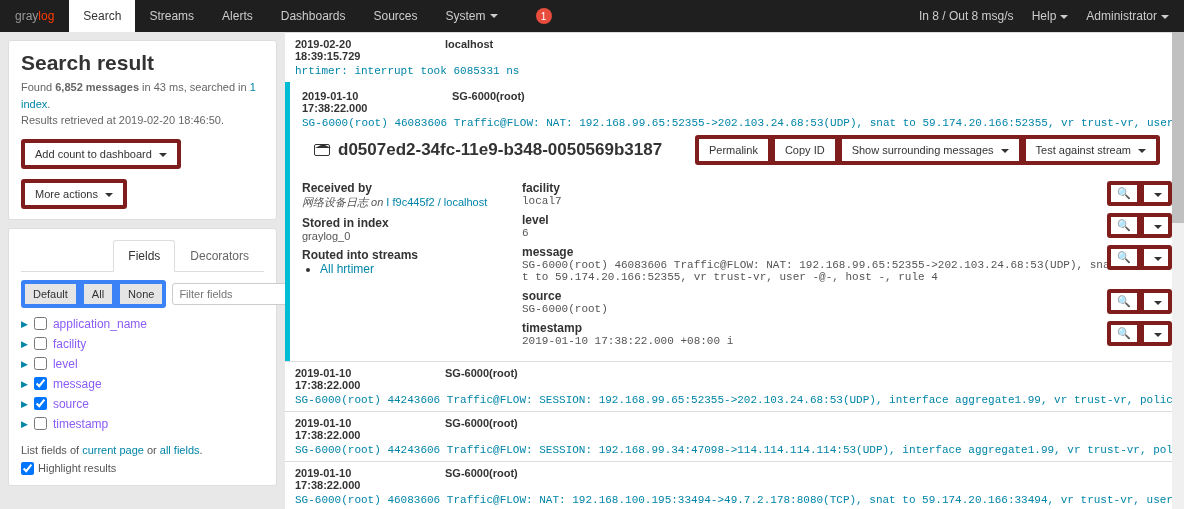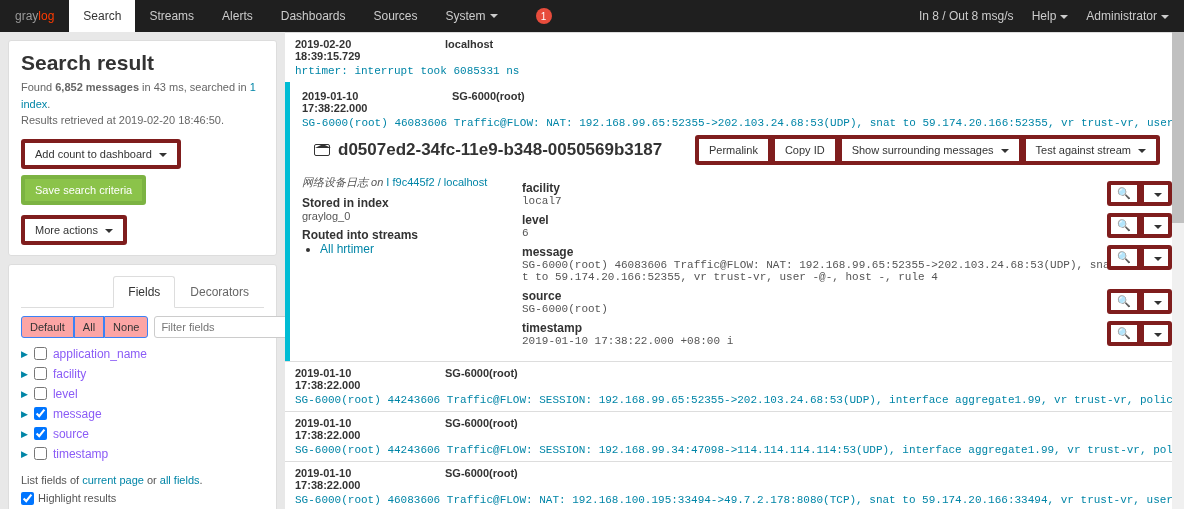--- a/index.html
+++ b/index.html
@@ -22,21 +22,21 @@
 .panel h3 { font-size: 21px; font-weight: 700; margin-bottom: 4px; }
 .panel .sub { color: #666; font-size: 11px; line-height: 1.5; }
 .btn { display: inline-block; padding: 5px 10px; border: 4px solid #7f1d1d; border-radius: 3px; background: #fff; font-size: 11px; cursor: pointer; color: #333; }
 .btn.green { background: #8bc34a; border-color: #7cb342; color: #fff; }
 .btn.xs { padding: 2px 6px; font-size: 11px; }
 .btn-row { display: flex; gap: 6px; margin-top: 10px; flex-wrap: wrap; }
 .tabs { display: flex; border-bottom: 1px solid #ddd; margin-bottom: 8px; justify-content: flex-end; }
 .tabs .tab { padding: 8px 14px; cursor: pointer; border: 1px solid transparent; border-bottom: none; position: relative; top: 1px; color: #666; }
 .tabs .tab.active { background: #fff; border-color: #ddd; border-bottom: 1px solid #fff; border-radius: 3px 3px 0 0; color: #333; }
 .field-opts { display: flex; gap: 0; margin-bottom: 6px; align-items: center; }
-.field-opts .opt { padding: 4px 8px; border: 1px solid #3b82f6; font-size: 11px; cursor: pointer; background: #fca5a5; }
+.field-opts .opt { padding: 4px 8px; border: 4px solid #3b82f6; font-size: 11px; cursor: pointer; background: #e5e5e5; }
 .field-opts .opt:first-child { border-radius: 3px 0 0 3px; }
 .field-opts .opt:nth-child(3) { border-radius: 0 3px 3px 0; }
 .field-opts input { flex: 1; margin-left: 6px; padding: 4px 6px; border: 1px solid #ccc; border-radius: 3px; font-size: 11px; }
 .field-list { list-style: none; }
 .field-list li { padding: 3px 0; display: flex; align-items: center; gap: 6px; font-size: 12px; }
 .field-list .tri { color: #0085a7; font-size: 9px; }
 .field-list .link { color: #8b5cf6; }
 .extras { margin-top: 10px; font-size: 11px; color: #555; }
 .extras label { display: flex; gap: 4px; margin-top: 6px; }
 .main { flex: 1; background: #fff; overflow: hidden; }
@@ -98,21 +98,20 @@
 <div class="layout">
   <div class="sidebar">
     <div class="panel">
       <h3>Search result</h3>
       <div class="sub">
         <span>Found </span><b>6,852 messages</b><span> in 43 ms, searched in </span><a href="#">1 index</a>.<br>
         <span>Results retrieved at 2019-02-20 18:46:50.</span>
       </div>
       <div class="btn-row">
         <button class="btn"><span>Add count to dashboard</span> <span class="caret"></span></button>
-        <button class="btn green">Save search criteria</button>
       </div>
       <div class="btn-row">
         <button class="btn"><span>More actions</span> <span class="caret"></span></button>
       </div>
     </div>
 
     <div class="panel">
       <div class="tabs">
         <div class="tab active">Fields</div>
         <div class="tab">Decorators</div>
@@ -187,20 +186,21 @@
           </h2>
         <div class="actions">
           <button class="btn">Permalink</button>
           <button class="btn">Copy ID</button>
           <button class="btn"><span>Show surrounding messages</span> <span class="caret"></span></button>
           <button class="btn"><span>Test against stream</span> <span class="caret"></span></button>
         </div>
       </div>
       <div class="detail-cols">
         <div class="detail-left">
+          <h4>Received by</h4>
           <p><i>网络设备日志 on </i><a href="#">I f9c445f2 / localhost</a></p>
           <h4>Stored in index</h4>
           <p>graylog_0</p>
           <h4>Routed into streams</h4>
           <ul>
               <li><a href="#">All hrtimer</a></li>
             </ul>
         </div>
         <div class="detail-right" id="detail-right">
             <div class="field">

